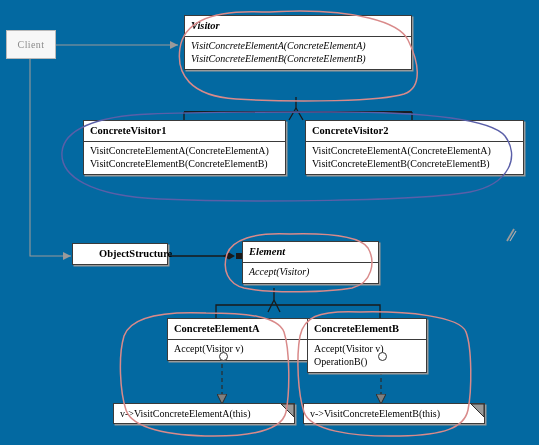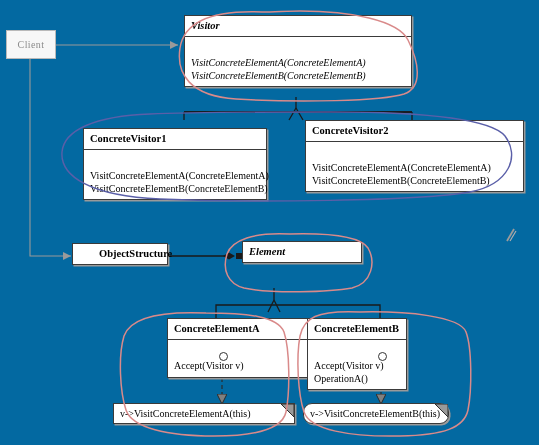--- a/index.html
+++ b/index.html
@@ -46,21 +46,21 @@
     font-weight: bold;
     color: #000;
     line-height: 13px;
     white-space: nowrap;
   }
   .uml-name.abstract {
     font-style: italic;
   }
   .uml-ops {
     border-top: 1px solid #3a3a3a;
-    padding: 20px 6px 4px 6px;
+    padding: 3px 6px 4px 6px;
     position: relative;
   }
   .uml-op {
     font-size: 10px;
     color: #000;
     line-height: 12.5px;
     white-space: nowrap;
   }
   .uml-op.abstract {
     font-style: italic;
@@ -168,70 +168,73 @@
   </div>
 
   <div class="uml-class" style="left:184px; top:15px; width:228px;">
     <div class="uml-name abstract">Visitor</div>
     <div class="uml-ops">
       <div class="uml-op abstract">VisitConcreteElementA(ConcreteElementA)</div>
       <div class="uml-op abstract">VisitConcreteElementB(ConcreteElementB)</div>
     </div>
   </div>
 
-  <div class="uml-class" style="left:83px; top:128px; width:184px;">
+  <div class="uml-class" style="left:83px; top:120px; width:203px;">
     <div class="uml-name">ConcreteVisitor1</div>
     <div class="uml-ops">
       <div class="uml-op">VisitConcreteElementA(ConcreteElementA)</div>
       <div class="uml-op">VisitConcreteElementB(ConcreteElementB)</div>
     </div>
   </div>
 
   <div class="uml-class" style="left:305px; top:120px; width:219px;">
     <div class="uml-name">ConcreteVisitor2</div>
     <div class="uml-ops">
       <div class="uml-op">VisitConcreteElementA(ConcreteElementA)</div>
       <div class="uml-op">VisitConcreteElementB(ConcreteElementB)</div>
     </div>
   </div>
 
   <div class="uml-class" style="left:72px; top:243px; width:96px;padding-left:20px;">
     <div class="uml-name">ObjectStructure</div>
   </div>
 
-  <div class="uml-class" style="left:242px; top:241px; width:120px;">
+  <div class="uml-class" style="left:242px; top:241px; width:137px;">
     <div class="uml-name abstract">Element</div>
+    <div class="uml-ops">
+      <div class="uml-op abstract">Accept(Visitor)</div>
+    </div>
   </div>
 
   <div class="uml-class" style="left:167px; top:318px; width:150px;">
     <div class="uml-name">ConcreteElementA</div>
     <div class="uml-ops">
       <div class="uml-op">Accept(Visitor v)</div>
     </div>
   </div>
   <div class="note-anchor" style="left:219px; top:352px;"></div>
 
-  <div class="uml-class" style="left:307px; top:318px; width:100px;">
+  <div class="uml-class" style="left:307px; top:318px; width:120px;">
     <div class="uml-name">ConcreteElementB</div>
     <div class="uml-ops">
       <div class="uml-op">Accept(Visitor v)</div>
-      <div class="uml-op">OperationA()</div>
+      <div class="uml-op">OperationB()</div>
     </div>
   </div>
   <div class="note-anchor" style="left:378px; top:352px;"></div>
 
   <div class="uml-note" style="left:113px; top:403px; width:182px; height:21px;">
     <span class="uml-note-text">v-&gt;VisitConcreteElementA(this)</span>
     <svg class="note-fold" viewBox="0 0 13 13" xmlns="http://www.w3.org/2000/svg">
       <path d="M0,0 L13,0 L13,13 z" fill="#9a9a9a" stroke="#2b2b2b" stroke-width="1"></path>
       <line x1="0" y1="0" x2="13" y2="13" stroke="#2b2b2b" stroke-width="1"></line>
     </svg>
   </div>
 
-  <div class="uml-note" style="left:303px; top:403px; width:146px; height:21px;border-radius:9px;">
+  <div class="uml-note" style="left:303px; top:403px; width:182px; height:21px;">
     <span class="uml-note-text">v-&gt;VisitConcreteElementB(this)</span>
     <svg class="note-fold" viewBox="0 0 13 13" xmlns="http://www.w3.org/2000/svg">
       <path d="M0,0 L13,0 L13,13 z" fill="#9a9a9a" stroke="#2b2b2b" stroke-width="1"></path>
       <line x1="0" y1="0" x2="13" y2="13" stroke="#2b2b2b" stroke-width="1"></line>
     </svg>
   </div>
 
   <svg id="annotations" viewBox="0 0 539 445" xmlns="http://www.w3.org/2000/svg">
 
     <path d="M262,12 C210,10 184,22 180,48 C176,74 190,96 236,99

